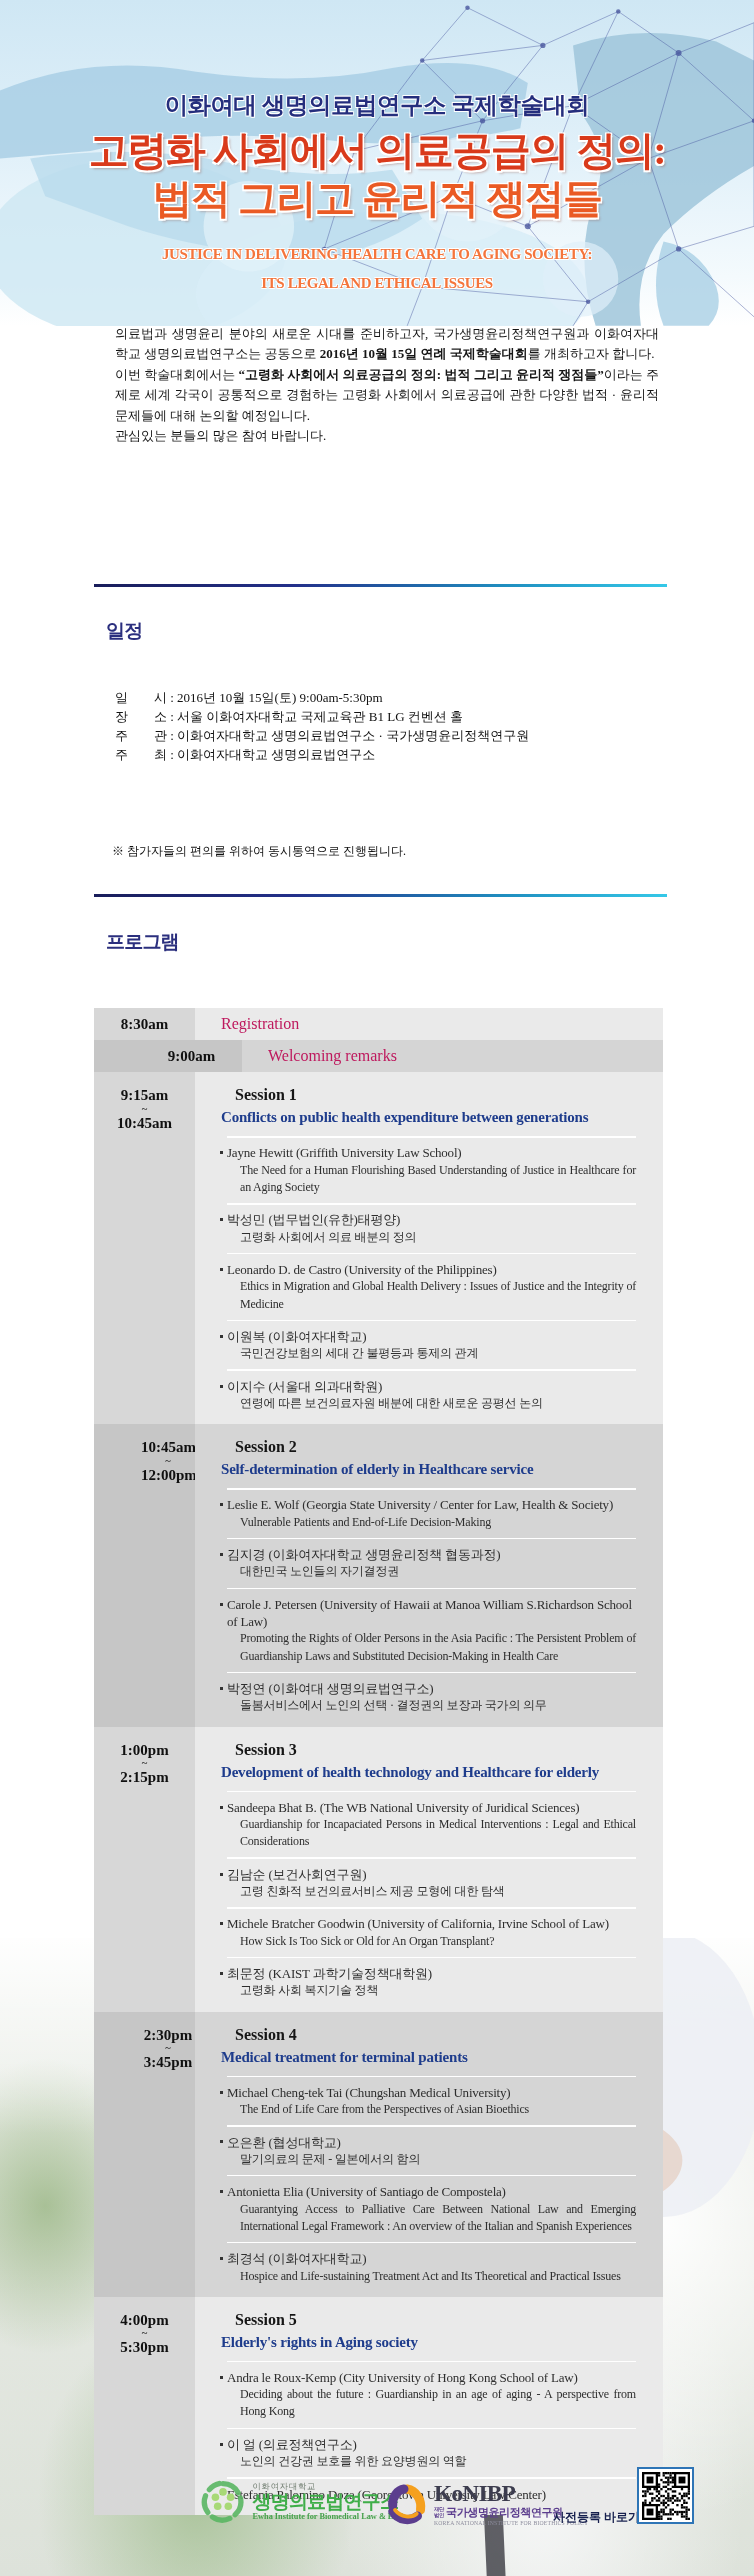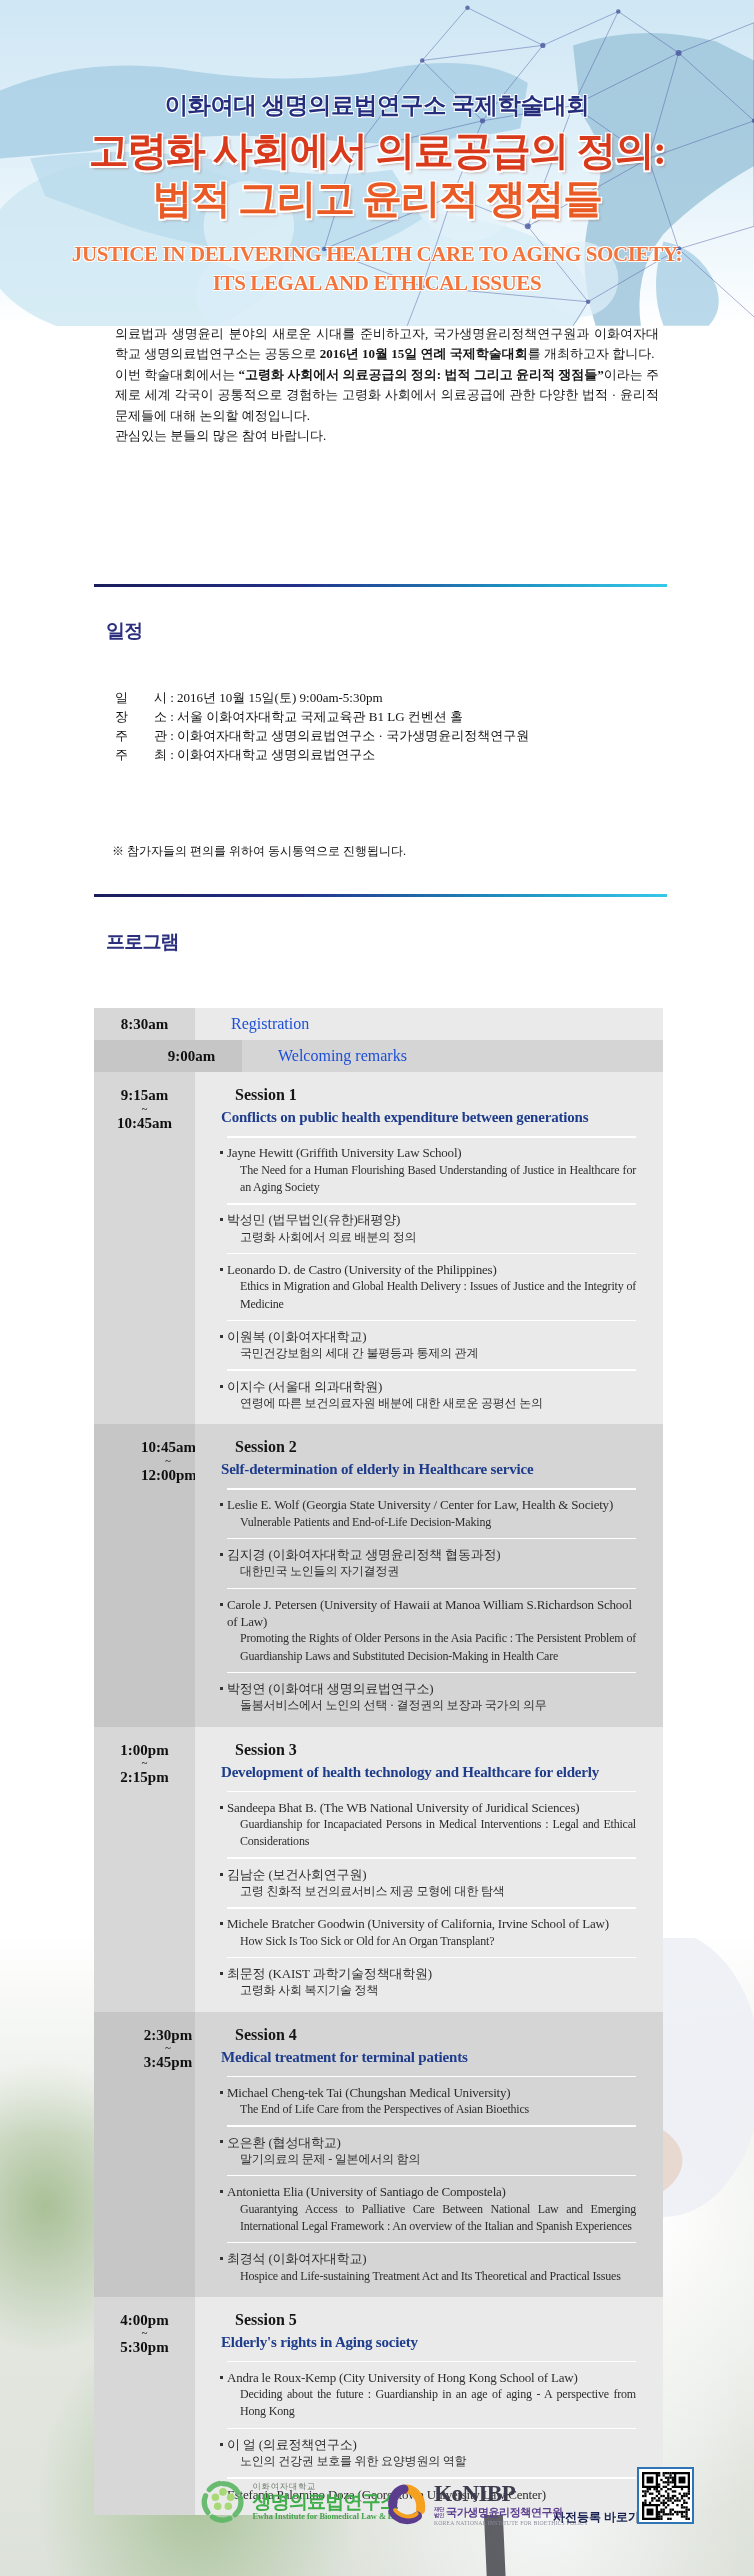--- a/index.html
+++ b/index.html
@@ -11,21 +11,21 @@
   .hero svg{position:absolute;left:0;top:0;}
   .org-title{position:absolute;left:0;top:89px;width:754px;text-align:center;
              font-size:23.4px;font-weight:800;color:#252e7d;letter-spacing:-0.4px;
              text-shadow:-0.8px -0.8px 0 #fff,0.8px -0.8px 0 #fff,-0.8px 0.8px 0 #fff,0.8px 0.8px 0 #fff;}
   .title-ko{position:absolute;left:0;top:127px;width:754px;text-align:center;
             font-weight:900;font-size:40px;line-height:48px;letter-spacing:-1.5px;
             text-shadow:-1.5px -1.5px 0 #fff,1.5px -1.5px 0 #fff,-1.5px 1.5px 0 #fff,1.5px 1.5px 0 #fff,2.3px 3px 2.3px rgba(130,40,20,.30);}
   .title-ko .l1{color:#d93a1b;}
   .title-ko .l2{color:#ea5a24;}
   .title-en{position:absolute;left:0;top:240px;width:754px;text-align:center;
-            font-weight:800;font-size:21px;line-height:29px;color:#f4753c;letter-spacing:-0.4px;
+            font-weight:800;font-size:15px;line-height:29px;color:#f4753c;letter-spacing:-0.4px;
             text-shadow:-0.8px -0.8px 0 #fff,0.8px -0.8px 0 #fff,-0.8px 0.8px 0 #fff,0.8px 0.8px 0 #fff;}
   
   .intro{position:absolute;left:115px;top:324px;width:544px;font-size:13px;line-height:20.4px;
          text-align:justify;color:#161616;}
   .intro .b{font-weight:bold;}
   
   .divider{position:absolute;left:94px;width:573px;height:2.3px;
            background:linear-gradient(90deg,#191d5a 0%,#23308a 35%,#1f8fc0 72%,#35c8e8 100%);}
   .d1{top:462px;} .d2{top:619px;}
   
@@ -41,21 +41,21 @@
   .tcol{width:101px;flex:0 0 101px;text-align:center;}
   .ccol{flex:1;min-width:0;}
   .light .tcol{background:#d7d7d7;} .light .ccol{background:#eaeaea;}
   .dark  .tcol{background:#c6c6c6;padding-left:47px;} .dark  .ccol{background:#d5d5d5;}
   .prow.simple{height:32px;}
   .prow.simple .tcol{display:flex;align-items:center;justify-content:center;}
   .prow.simple .ccol{display:flex;align-items:center;}
   .time{font-size:15px;font-weight:bold;color:#101010;line-height:16.6px;}
   .tilde{font-size:10.6px;font-weight:bold;line-height:10.6px;color:#222;}
   .sess .tcol{padding-top:15px;box-sizing:border-box;}
-  .srow-title{font-size:16px;color:#1d4ed8;padding-left:36px;}
+  .srow-title{font-size:16px;color:#be185d;padding-left:26px;}
   .sess .ccol{padding:12px 27px 12px 0;box-sizing:border-box;}
   .sess-label{font-size:16px;font-weight:700;color:#151515;padding-left:40px;line-height:21px;}
   .sess-title{font-size:15px;font-weight:700;color:#1e3c8c;padding-left:26px;line-height:24px;letter-spacing:-0.2px;}
   .sep{height:1.5px;background:#ffffff;margin:6.8px 0 6.8px 32px;}
   .speaker{padding-left:32px;}
   .spk-name{font-size:13px;color:#2e2e2e;line-height:17.3px;letter-spacing:-0.2px;position:relative;}
   .spk-name:before{content:"";position:absolute;left:-6.8px;top:6.8px;width:3px;height:3px;background:#333;}
   .spk-topic{font-size:12px;color:#2e2e2e;line-height:17.3px;padding-left:13px;text-align:justify;letter-spacing:-0.2px;}
   
   .photo-bg{position:absolute;left:0;top:1938px;width:754px;height:638px;z-index:0;

